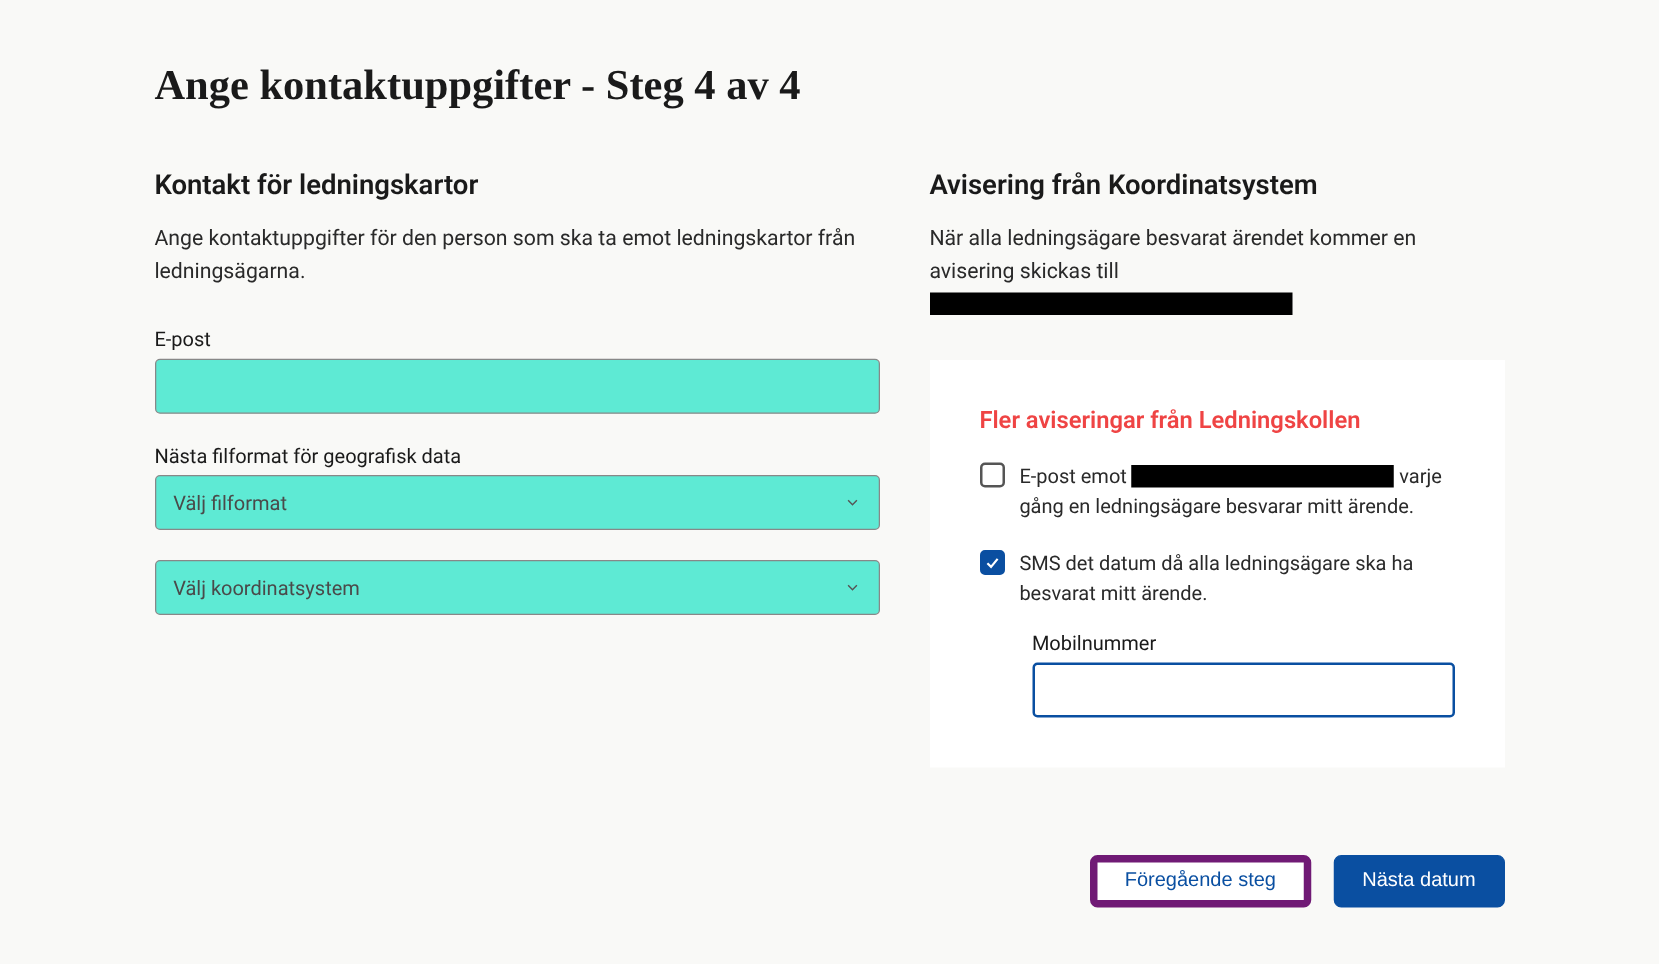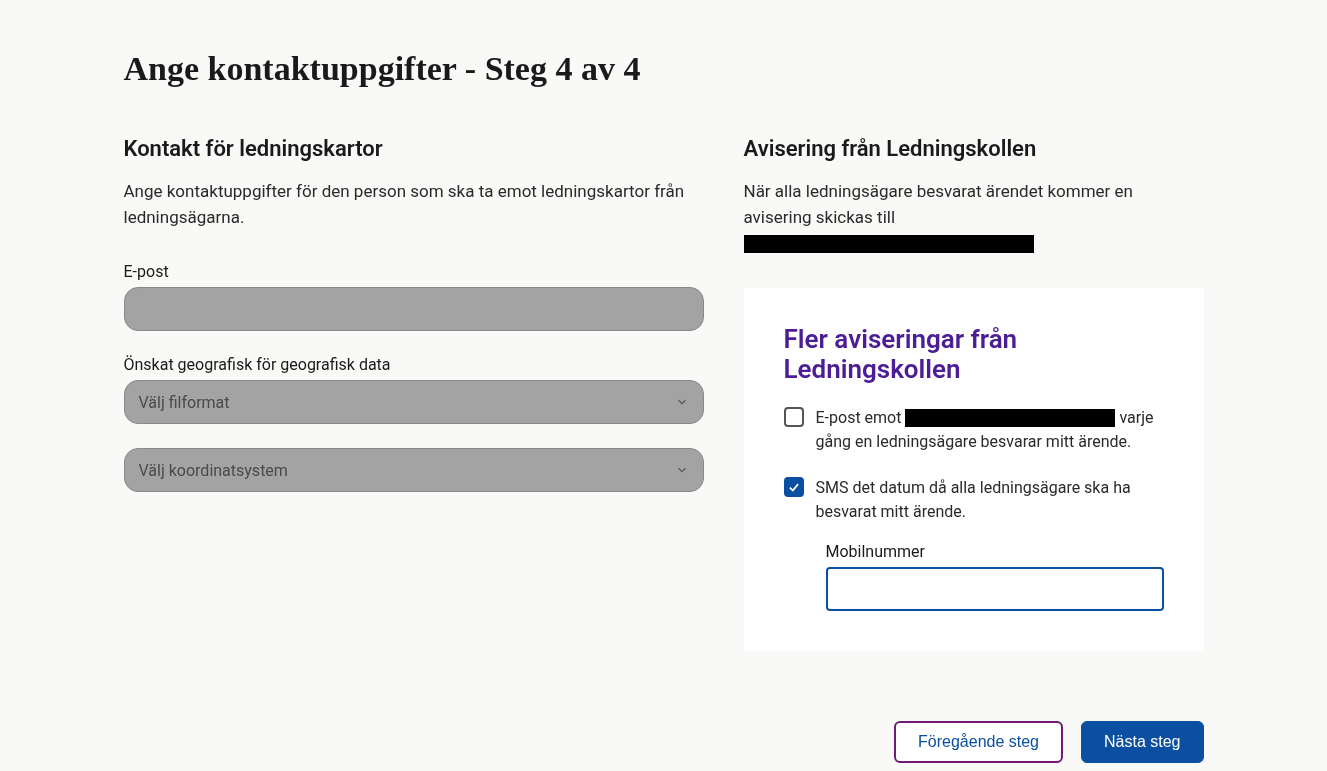--- a/index.html
+++ b/index.html
@@ -55,22 +55,22 @@
       font-size: 16px;
       color: #1a1a1a;
       display: block;
       margin-bottom: 6px;
     }
     .text-input,
     .select-wrapper {
       width: 100%;
       height: 44px;
       border: 1px solid #888;
-      border-radius: 14px;
-      background: #a3a3a3;
+      border-radius: 4px;
+      background: #5eead4;
       font-size: 16px;
       padding: 0 14px;
       color: #333;
     }
     .select-wrapper {
       position: relative;
       display: flex;
       align-items: center;
       cursor: pointer;
     }
@@ -104,23 +104,23 @@
       height: 18px;
       background: #000;
       vertical-align: middle;
     }
     .card {
       background: #fff;
       padding: 36px 40px 40px 40px;
       margin-top: 26px;
     }
     .card h3 {
-      font-size: 26px;
+      font-size: 19px;
       font-weight: 600;
-      color: #4c1d95;
+      color: #ef4444;
       margin-bottom: 22px;
     }
     .checkbox-row {
       display: flex;
       align-items: flex-start;
       gap: 12px;
       margin-bottom: 22px;
       font-size: 16px;
       line-height: 1.5;
     }
@@ -181,21 +181,21 @@
       font-size: 16px;
       border-radius: 6px;
       cursor: pointer;
       display: inline-flex;
       align-items: center;
       justify-content: center;
     }
     .btn-secondary {
       background: #fff;
       color: #0a4fa1;
-      border: 2px solid #701a75;
+      border: 6px solid #701a75;
     }
     .btn-primary {
       background: #0a4fa1;
       color: #fff;
       border: 1px solid #0a4fa1;
     }
   </style>
 </head>
 <body>
 
@@ -207,21 +207,21 @@
     <div class="col-left">
       <h2>Kontakt för ledningskartor</h2>
       <p class="intro">Ange kontaktuppgifter för den person som ska ta emot ledningskartor från ledningsägarna.</p>
 
       <div class="form-group">
         <label class="label">E-post</label>
         <input type="text" class="text-input" value="" style="">
       </div>
 
       <div class="form-group">
-        <label class="label">Önskat geografisk för geografisk data</label>
+        <label class="label">Nästa filformat för geografisk data</label>
         <div class="select-wrapper">
           <span class="select-text">Välj filformat</span>
           <span class="chevron-down">
             <svg viewBox="0 0 24 24">
                 <polyline points="6 9 12 15 18 9"></polyline>
               </svg>
           </span>
         </div>
       </div>
 
@@ -231,21 +231,21 @@
           <span class="chevron-down">
             <svg viewBox="0 0 24 24">
                 <polyline points="6 9 12 15 18 9"></polyline>
               </svg>
           </span>
         </div>
       </div>
     </div>
 
     <div class="col-right">
-      <h2>Avisering från Ledningskollen</h2>
+      <h2>Avisering från Koordinatsystem</h2>
       <p class="intro">
         <span>När alla ledningsägare besvarat ärendet kommer en avisering skickas till</span><br>
         <span class="redacted"></span>
       </p>
 
       <div class="card">
         <h3>Fler aviseringar från Ledningskollen</h3>
 
         <div class="checkbox-row">
           <div class="checkbox"></div>
@@ -266,15 +266,15 @@
         <div class="sub-field">
           <label class="label">Mobilnummer</label>
           <input type="text" class="mobile-input" value="" style="">
         </div>
       </div>
     </div>
   </div>
 
   <div class="button-row">
     <button class="btn btn-secondary">Föregående steg</button>
-    <button class="btn btn-primary">Nästa steg</button>
+    <button class="btn btn-primary">Nästa datum</button>
   </div>
 </div>
 
 </body></html>

